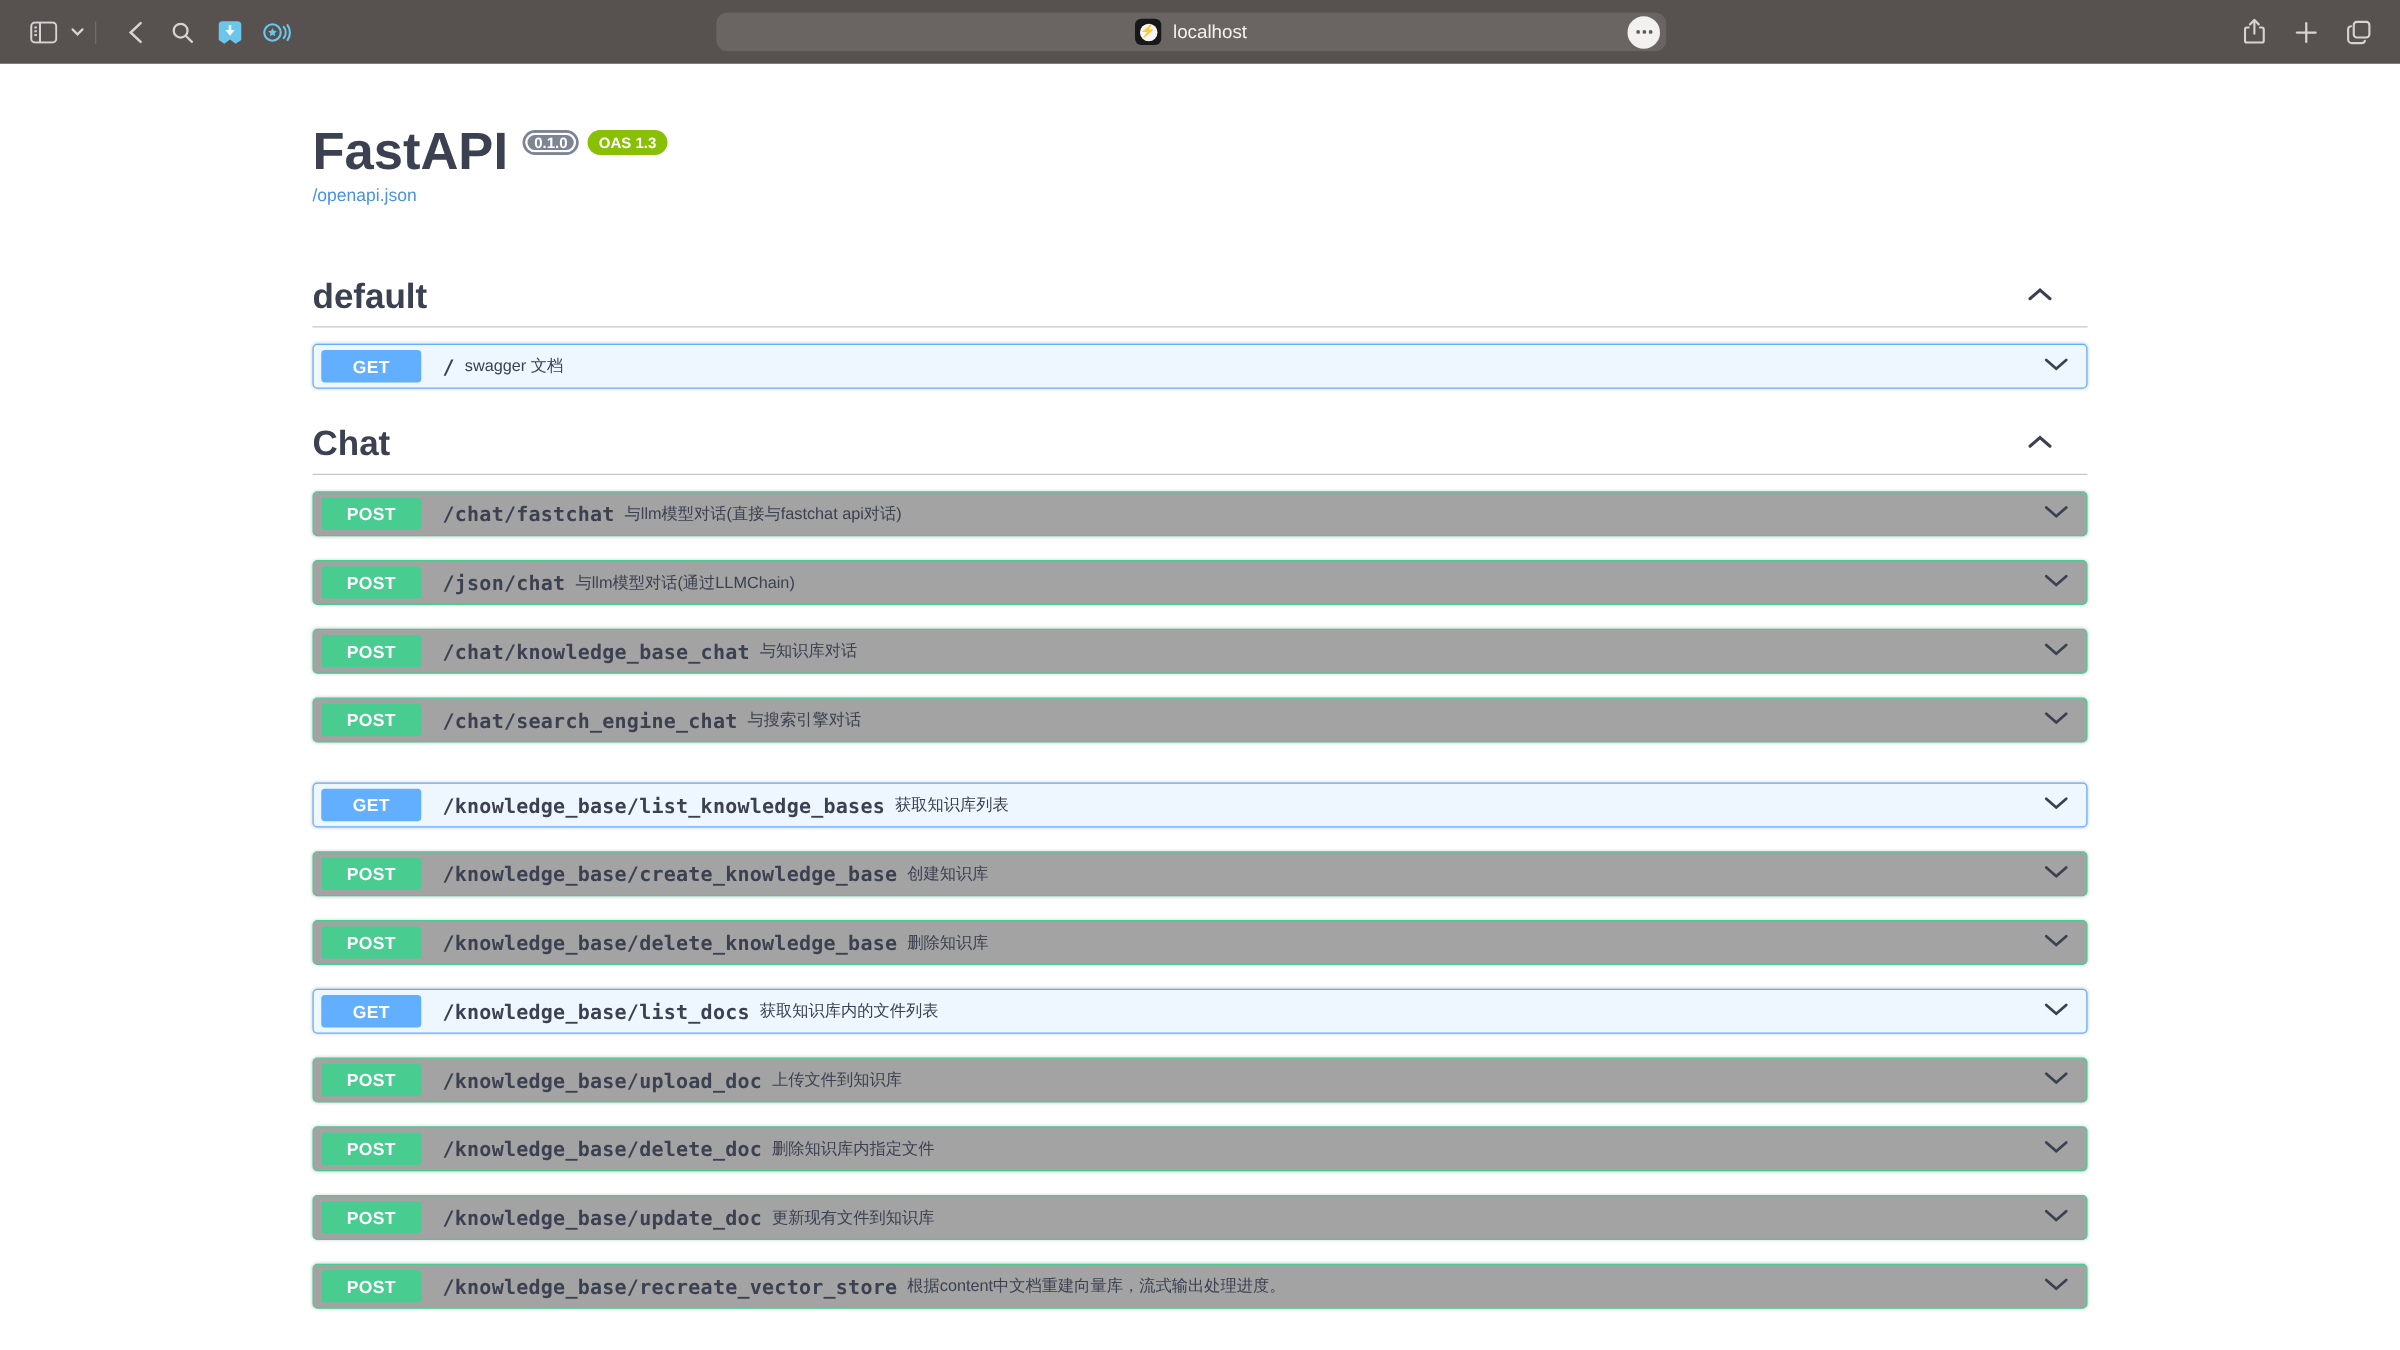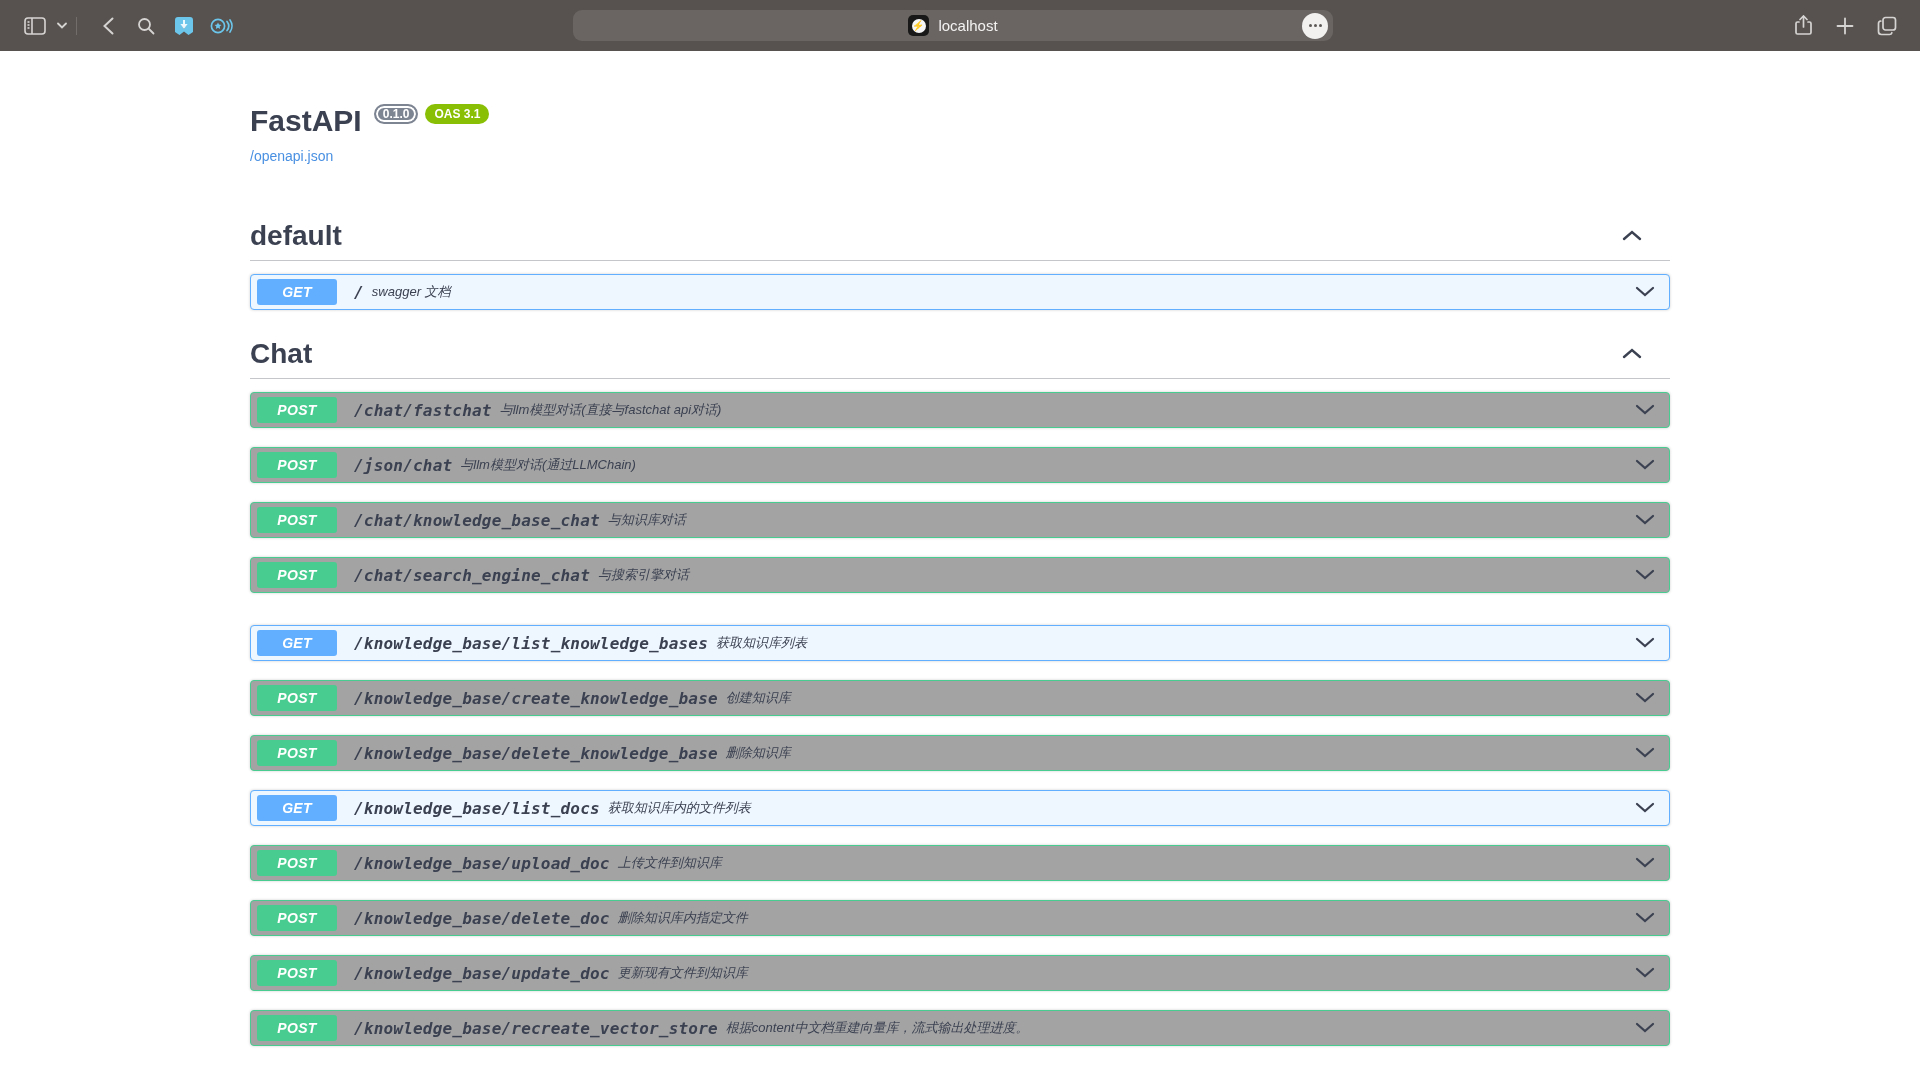--- a/index.html
+++ b/index.html
@@ -31,37 +31,37 @@
                   align-items:center; justify-content:center; gap:2px; }
   .ellipsis-btn i { width:3px; height:3px; background:#5c5856; border-radius:50%; display:block; }
 
   .tb-right { position:absolute; right:16px; top:0; height:51px; display:flex;
               align-items:center; gap:8px; }
 
   
   .page { width:1420px; margin:0 auto; padding-top:50px; }
 
   .info-title { display:flex; align-items:flex-start; }
-  .info-title h1 { font-size:30px; line-height:40px; font-weight:700; color:#3b4151; }
+  .info-title h1 { font-size:42px; line-height:40px; font-weight:700; color:#3b4151; }
   .pills { display:flex; gap:7px; margin:3px 0 0 12px; }
   .pill { font-size:12px; font-weight:700; color:#fff; border-radius:20px;
           padding:3px 9px; line-height:14px;text-align:right; }
   .pill.version { background:#7d8492; border:2px solid #7d8492; padding:1px 7px;
                   box-shadow:inset 0 0 0 2px #fff; }
   .pill.oas { background:#89bf04; }
   .openapi-link { display:inline-block; margin-top:7px; color:#4990e2;
                   font-size:14px; text-decoration:none; }
 
   .sections { margin-top:46px; }
   .section-header { display:flex; align-items:center; padding:10px 0;
                     border-bottom:1px solid rgba(59,65,81,.3); cursor:pointer; }
   .section-header .sec-title { font-size:28px; line-height:29px; font-weight:700; color:#3b4151; }
   .section-header .sec-chevron { margin-left:auto; margin-right:28px; color:#3b4151; }
 
-  .op-list { padding-top:13px;font-style:italic; }
+  .op-list { padding-top:13px; }
   .opblock { display:flex; align-items:center; height:36px; margin-bottom:19px;
              border-radius:4px; border:1px solid; padding:4px 6px; cursor:pointer;
              box-shadow:0 0 3px rgba(0,0,0,.19); }
   .opblock.get  { background:#eef6ff; border-color:#61affe; }
   .opblock.post { background:#a3a3a3; border-color:#49cc90; }
   .method { min-width:80px; height:26px; border-radius:3px; color:#fff;
             font-size:14px; font-weight:700; display:flex; align-items:center;
             justify-content:center; letter-spacing:.3px; }
   .opblock.get  .method { background:#61affe; }
   .opblock.post .method { background:#49cc90; }
@@ -153,21 +153,21 @@
       </svg>
     </span>
   </div>
 </div>
 
 <div class="page">
   <div class="info-title">
     <h1>FastAPI</h1>
     <span class="pills">
       <span class="pill version">0.1.0</span>
-      <span class="pill oas">OAS 3.1</span>
+      <span class="pill oas">OAS 1.3</span>
     </span>
   </div>
   <a class="openapi-link" href="#">/openapi.json</a>
 
   <div class="sections" id="sections">
       <section>
         <div class="section-header">
           <span class="sec-title">default</span>
           <span class="sec-chevron"><svg width="20" height="11" viewBox="0 0 20 11" fill="none" stroke="currentColor" stroke-width="2.4" stroke-linecap="round">
               <polyline points="2,9 10,2 18,9"></polyline>

